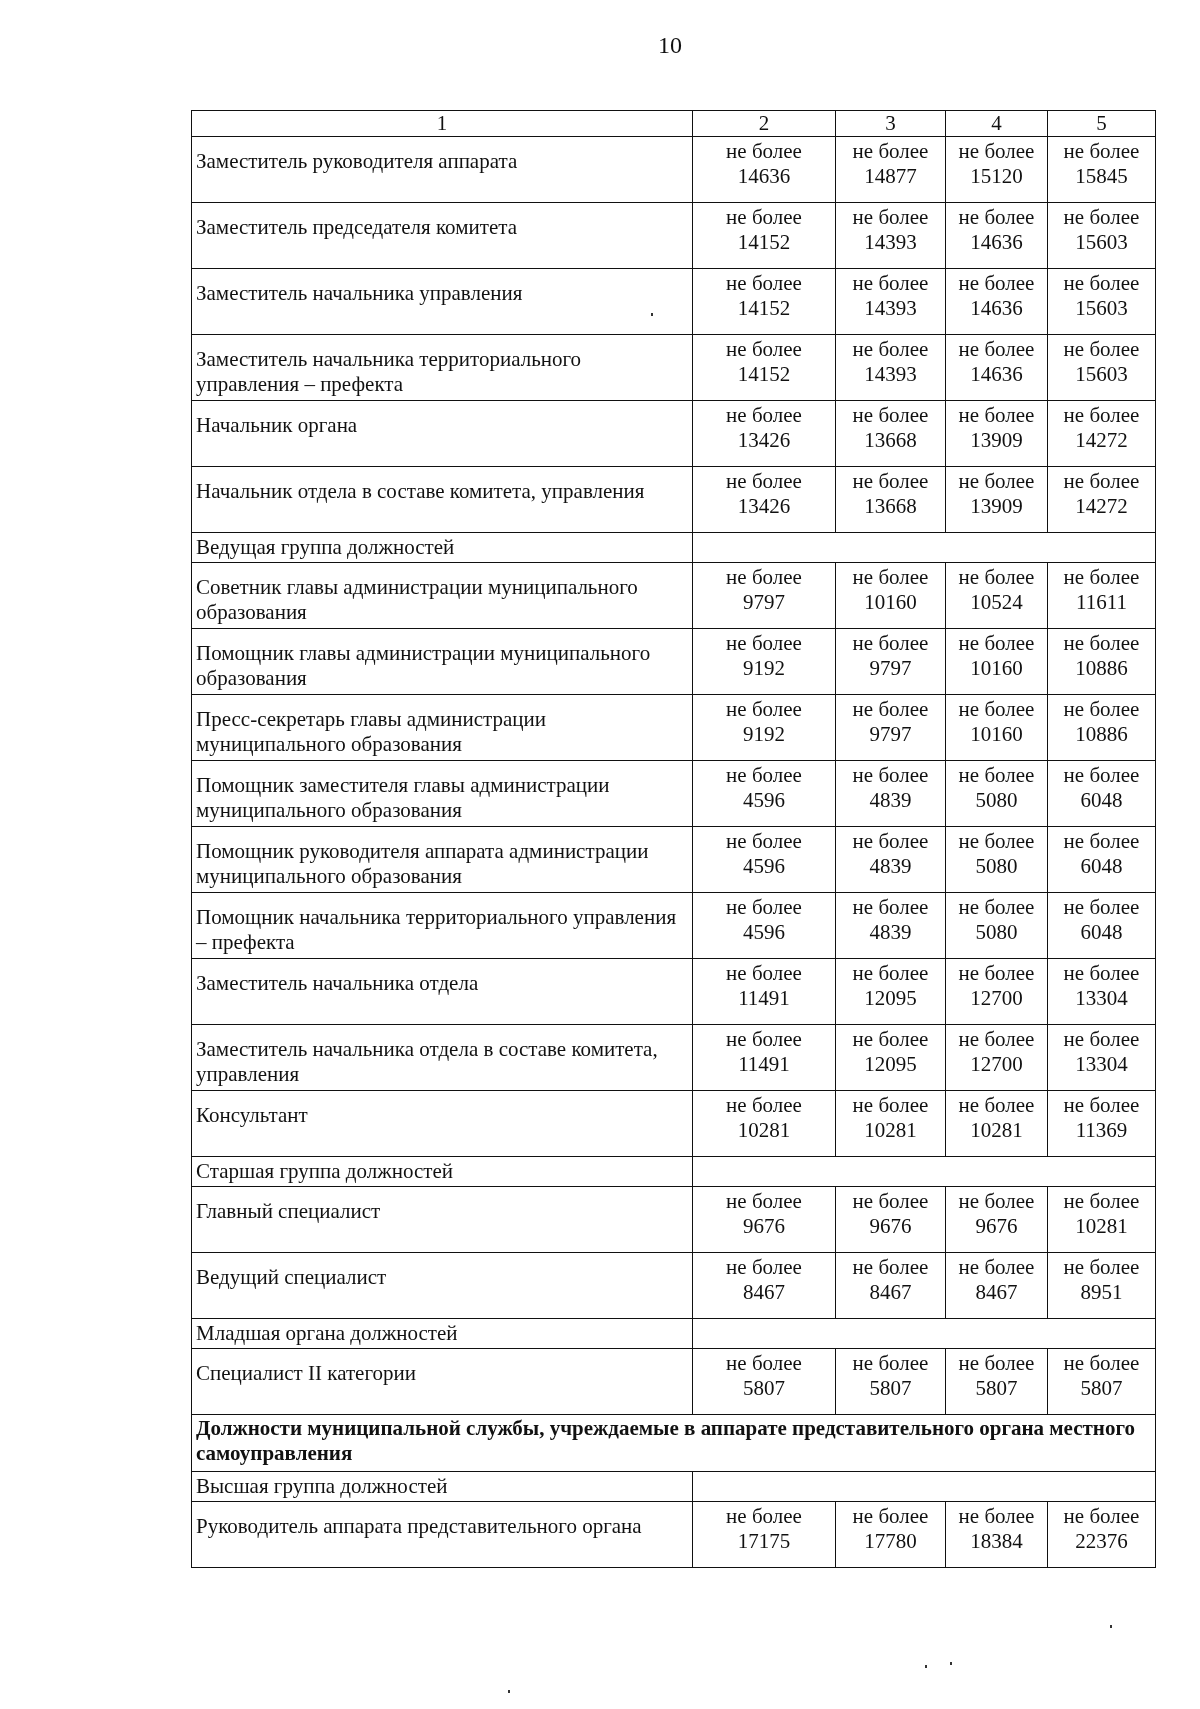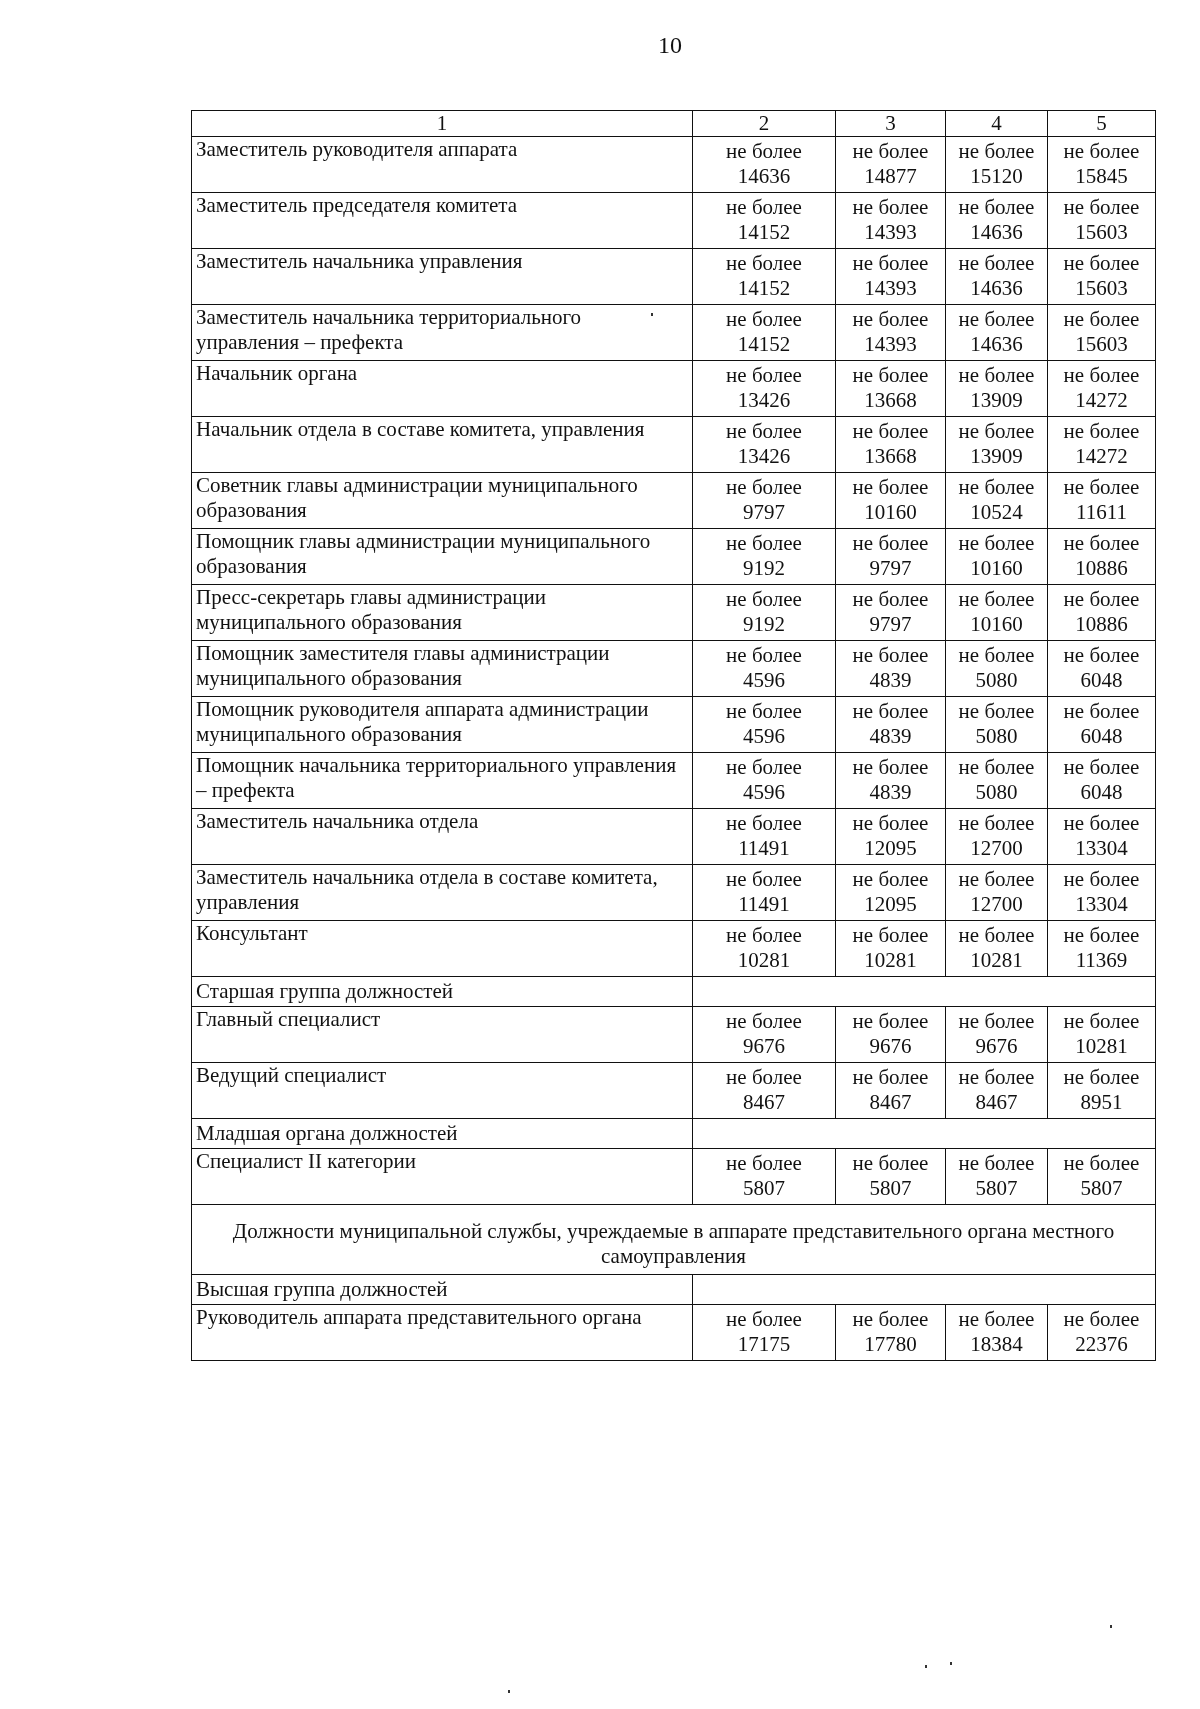--- a/index.html
+++ b/index.html
@@ -7,23 +7,23 @@
          font-family:"Liberation Serif","DejaVu Serif",serif; color:#111; }
   .page-num { position:absolute; top:32px; left:0; width:1340px; text-align:center;
               font-size:24px; }
   table.salary { position:absolute; left:191px; top:110px; width:964px;
                  border-collapse:collapse; table-layout:fixed; font-size:21px; line-height:25px; }
   table.salary td, table.salary th { border:1.5px solid #111; padding:0 4px; vertical-align:top; font-weight:normal; }
   col.c1 { width:501px; } col.c2 { width:143px; } col.c3 { width:110px; } col.c4 { width:102px; } col.c5 { width:108px; }
   tr.hdr th { height:25px; text-align:center; line-height:25px; padding:0; }
   tr.data td { height:53px; }
   tr.data td.val { text-align:center; padding:0; line-height:25px; padding-top:2px; }
-  tr.data td.name { padding-top:0; }
+  tr.data td.name { padding-top:12px; }
   tr.group td { height:29px; line-height:29px; }
-  tr.section td { height:55px; text-align:center; padding-top:14px; }
+  tr.section td { height:55px; text-align:left; padding-top:1px;font-weight:bold; }
   .nb, .num { display:block; }
   .speck { position:absolute; width:2px; height:3px; background:#333; }
 </style>
 </head>
 <body>
 
 <div class="page-num">10</div>
 
 <table class="salary">
   <colgroup>
@@ -150,20 +150,24 @@
         </td>
         <td class="val">
           <span class="nb">не более</span>
           <span class="num">13909</span>
         </td>
         <td class="val">
           <span class="nb">не более</span>
           <span class="num">14272</span>
         </td>
       </tr>
+      <tr class="group">
+        <td>Ведущая группа должностей</td>
+        <td colspan="4"></td>
+      </tr>
       <tr class="data">
         <td class="name">Советник главы администрации муниципального образования</td>
         <td class="val">
           <span class="nb">не более</span>
           <span class="num">9797</span>
         </td>
         <td class="val">
           <span class="nb">не более</span>
           <span class="num">10160</span>
         </td>

